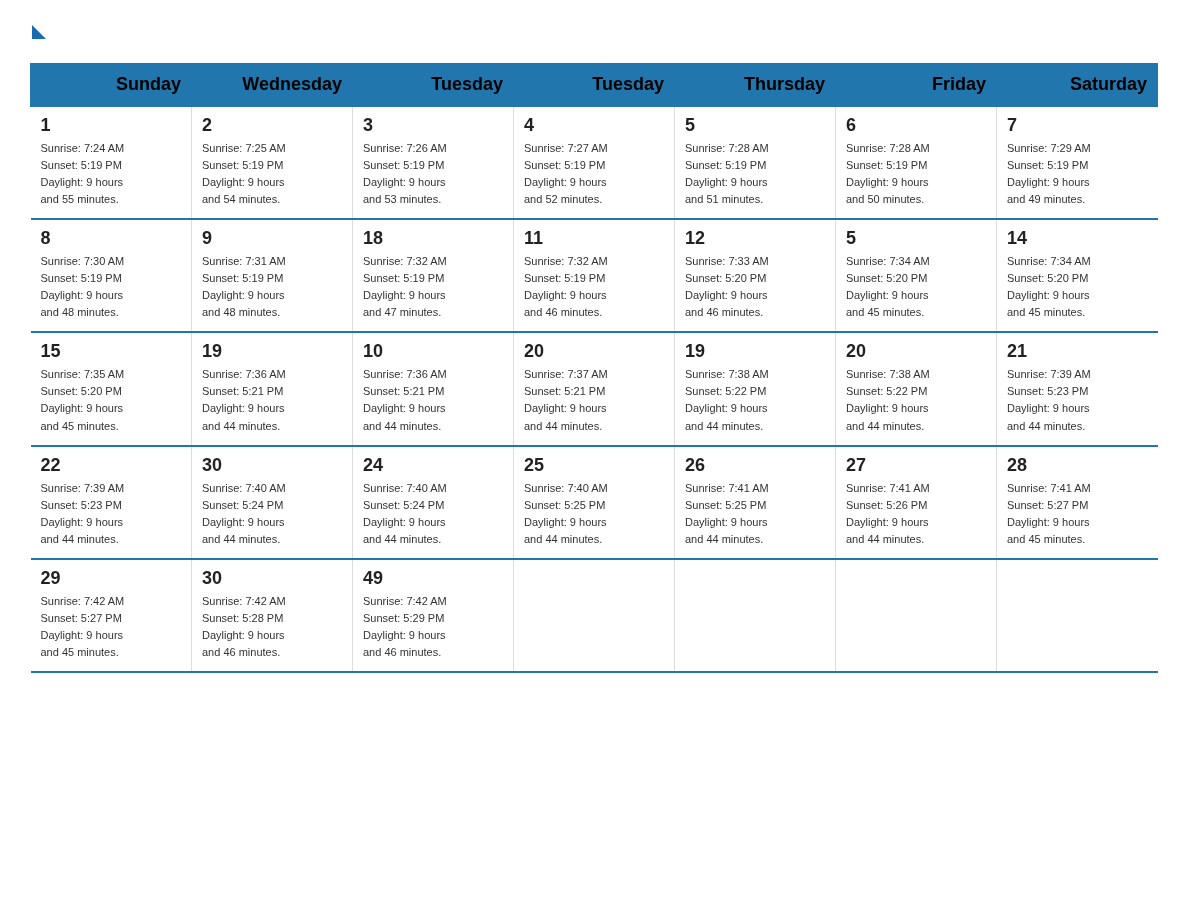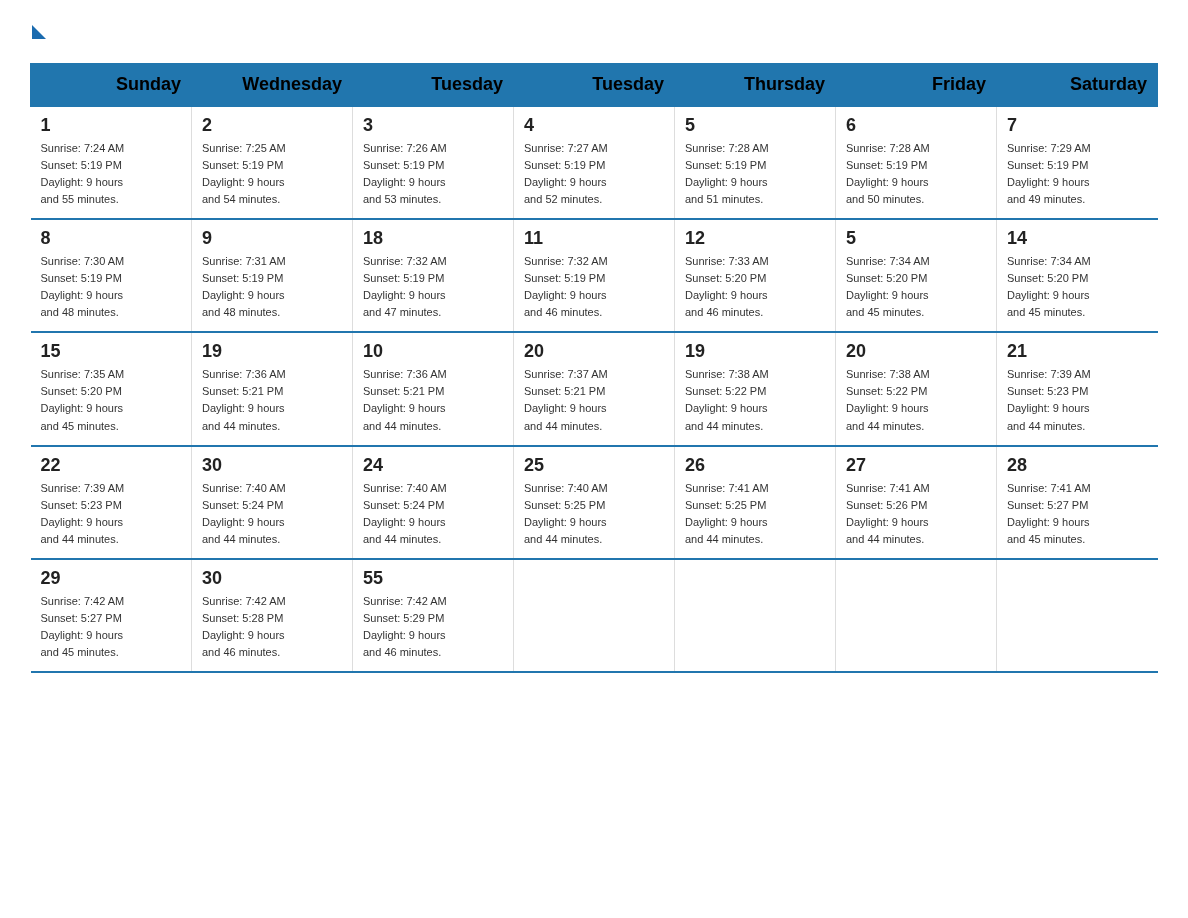--- a/index.html
+++ b/index.html
@@ -267,21 +267,21 @@
       <tr>
         <td>
           <span class="day-num">29</span>
           <div class="day-info">Sunrise: 7:42 AM<br>Sunset: 5:27 PM<br>Daylight: 9 hours<br>and 45 minutes.</div>
         </td>
         <td>
           <span class="day-num">30</span>
           <div class="day-info">Sunrise: 7:42 AM<br>Sunset: 5:28 PM<br>Daylight: 9 hours<br>and 46 minutes.</div>
         </td>
         <td>
-          <span class="day-num">55</span>
+          <span class="day-num">49</span>
           <div class="day-info">Sunrise: 7:42 AM<br>Sunset: 5:29 PM<br>Daylight: 9 hours<br>and 46 minutes.</div>
         </td>
         <td class="empty-cell"></td>
         <td class="empty-cell"></td>
         <td class="empty-cell"></td>
         <td class="empty-cell"></td>
       </tr>
     </tbody>
 </table>
 

